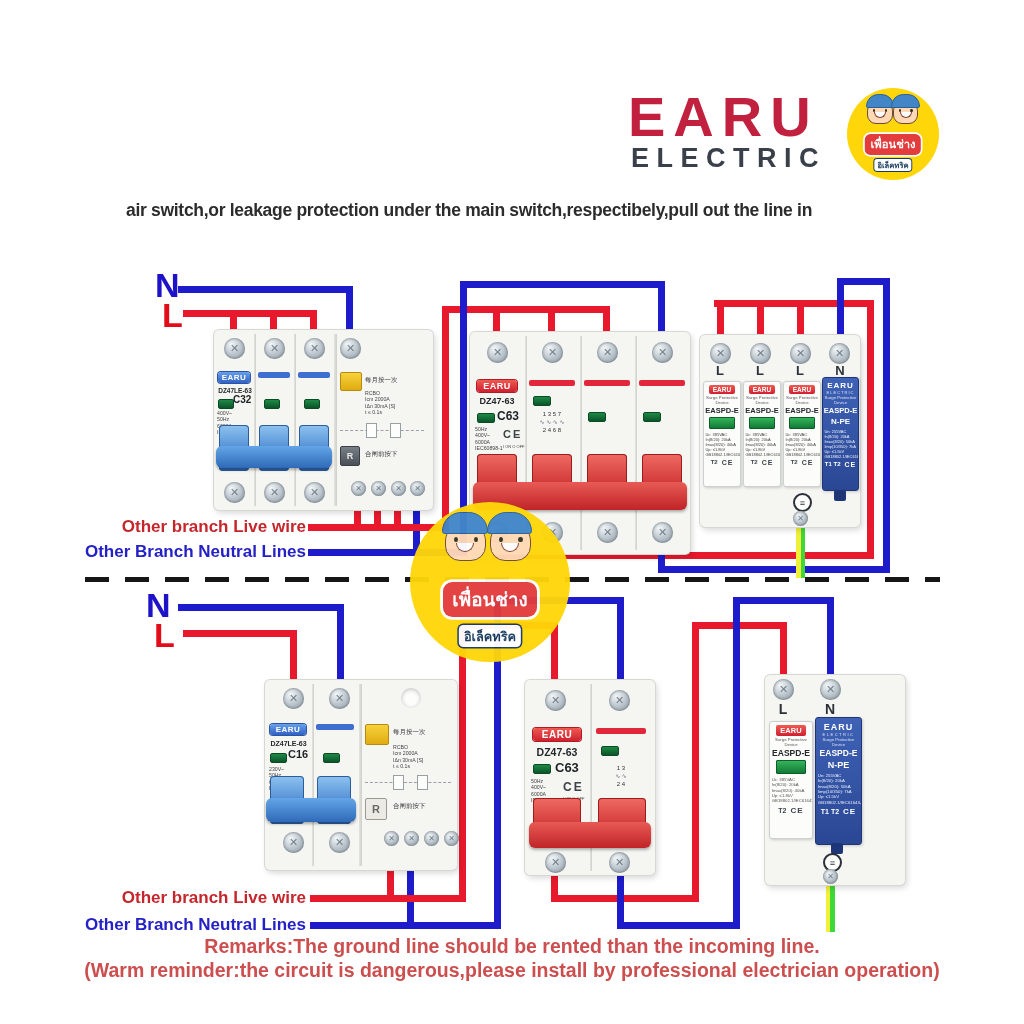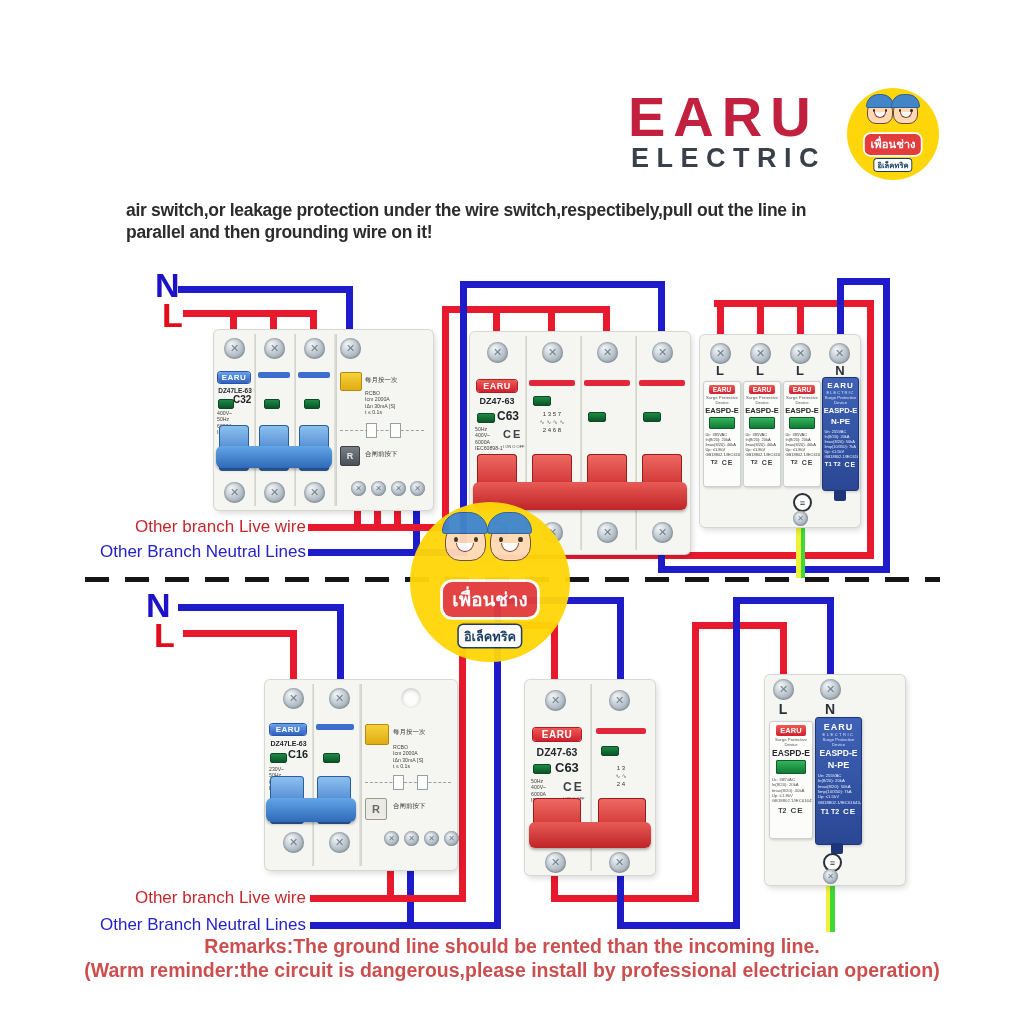--- a/index.html
+++ b/index.html
@@ -54,21 +54,21 @@
   .bluec .ctr{color:#d9e2f8;}
   .gwin{width:24px;height:10px;background:linear-gradient(#35b45b,#127a36);border:1px solid #0b5e28;border-radius:1px;margin:2px 0;}
   .specs{width:92%;text-align:left;margin-top:1px;white-space:nowrap;}
   .bluec .specs{color:#e8eeff;}
   .trow{display:flex;gap:4px;align-items:center;font-weight:bold;margin-top:2px;color:#3c4248;}
   .bluec .trow{color:#fff;}
   .trow .cem{letter-spacing:1px;font-weight:bold;}
   .gsym{position:absolute;width:15px;height:15px;border:2px solid #2b3138;border-radius:50%;display:flex;align-items:center;justify-content:center;font-size:9px;font-weight:bold;color:#2b3138;background:#fdfdfc;}
   .bluetab{position:absolute;background:#1e3577;border-radius:2px;}
   .nl{position:absolute;font-weight:800;font-size:34px;line-height:1;z-index:6;}
-  .buslabel{position:absolute;font-weight:normal;font-size:17px;text-align:right;z-index:6;white-space:nowrap;}
+  .buslabel{position:absolute;font-weight:bold;font-size:17px;text-align:right;z-index:6;white-space:nowrap;}
   .divider{position:absolute;left:85px;top:577px;width:855px;height:5px;z-index:4;background:repeating-linear-gradient(90deg,#161616 0 24px,transparent 24px 40px);}
   .badge{position:absolute;border-radius:50%;background:#ffd60a;z-index:40;}
   .bhead{position:absolute;width:2.6em;height:2.4em;background:#ffd9b5;border:.12em solid #6b4a35;border-radius:1.2em 1.2em 1em 1em;}
   .bcap{position:absolute;left:-.28em;top:-.8em;width:2.9em;height:1.35em;background:#4286c8;border:.12em solid #2b5f94;border-radius:1.4em 1.4em .2em .2em;}
   .beye{position:absolute;width:.28em;height:.38em;background:#332;border-radius:50%;top:.85em;}
   .bsmile{position:absolute;left:.65em;top:1.25em;width:1.1em;height:.55em;background:#fff;border:.09em solid #823c2c;border-top:0;border-radius:0 0 1em 1em;}
   .bband{position:absolute;left:50%;transform:translateX(-50%);top:50%;background:#e23c3c;color:#fff;font-weight:bold;border-radius:.5em;padding:.12em .5em;box-shadow:0 0 0 .15em #fff;font-size:1.25em;white-space:nowrap;}
   .bband2{position:absolute;left:50%;transform:translateX(-50%);top:77%;background:#fff;color:#173a5e;font-weight:bold;border-radius:.35em;padding:.03em .4em;box-shadow:0 0 0 .12em #173a5e;font-size:.85em;white-space:nowrap;}
   .brand-word{position:absolute;left:628px;top:84px;font-size:56px;font-weight:800;letter-spacing:8px;color:#c1203f;}
   .brand-sub{position:absolute;left:631px;top:143px;font-size:27px;font-weight:bold;letter-spacing:7.5px;color:#39404a;}
@@ -93,22 +93,21 @@
       <div class="bcap"></div>
       <div class="beye" style="left:.5em;"></div>
         <div class="beye" style="right:.5em;"></div>
       <div class="bsmile"></div>
     </div>
     <div class="bband">เพื่อนช่าง</div>
     <div class="bband2">อิเล็คทริค</div>
   </div>
 
   <div class="instr">
-    <div>air switch,or leakage protection under the wire switch,respectibely,pull out the line in</div>
-    <div>parallel and then grounding wire on it!</div>
+    <div>air switch,or leakage protection under the main switch,respectibely,pull out the line in</div>
   </div>
 
   <div class="nl" style="left:155px;top:268px;color:#1d12c8;">N</div>
   <div class="nl" style="left:162px;top:298px;color:#e30b18;">L</div>
 
   <div class="wire wb" style="left:178px;top:286px;width:175px;height:7px;"></div>
   <div class="wire wb" style="left:346px;top:286px;width:7px;height:58px;"></div>
   <div class="wire wr" style="left:183px;top:310px;width:134px;height:7px;"></div>
   <div class="wire wr" style="left:230px;top:310px;width:7px;height:34px;"></div>
   <div class="wire wr" style="left:270px;top:310px;width:7px;height:34px;"></div>

